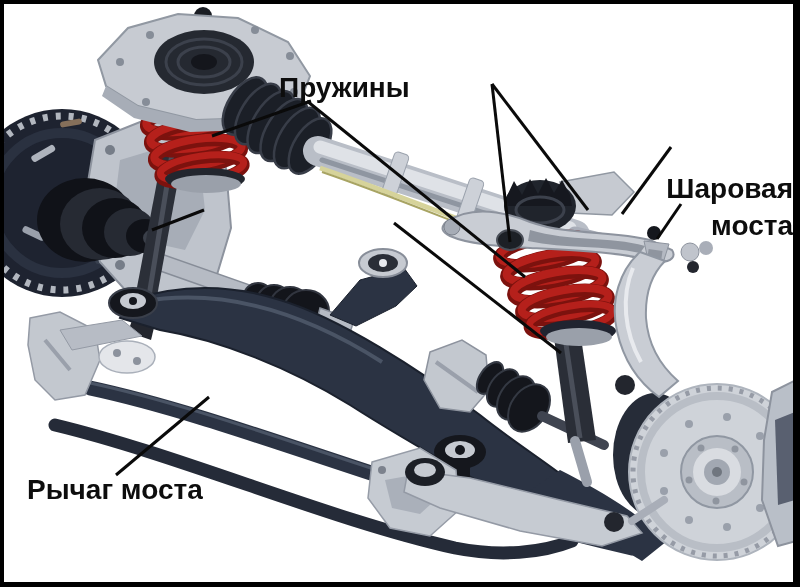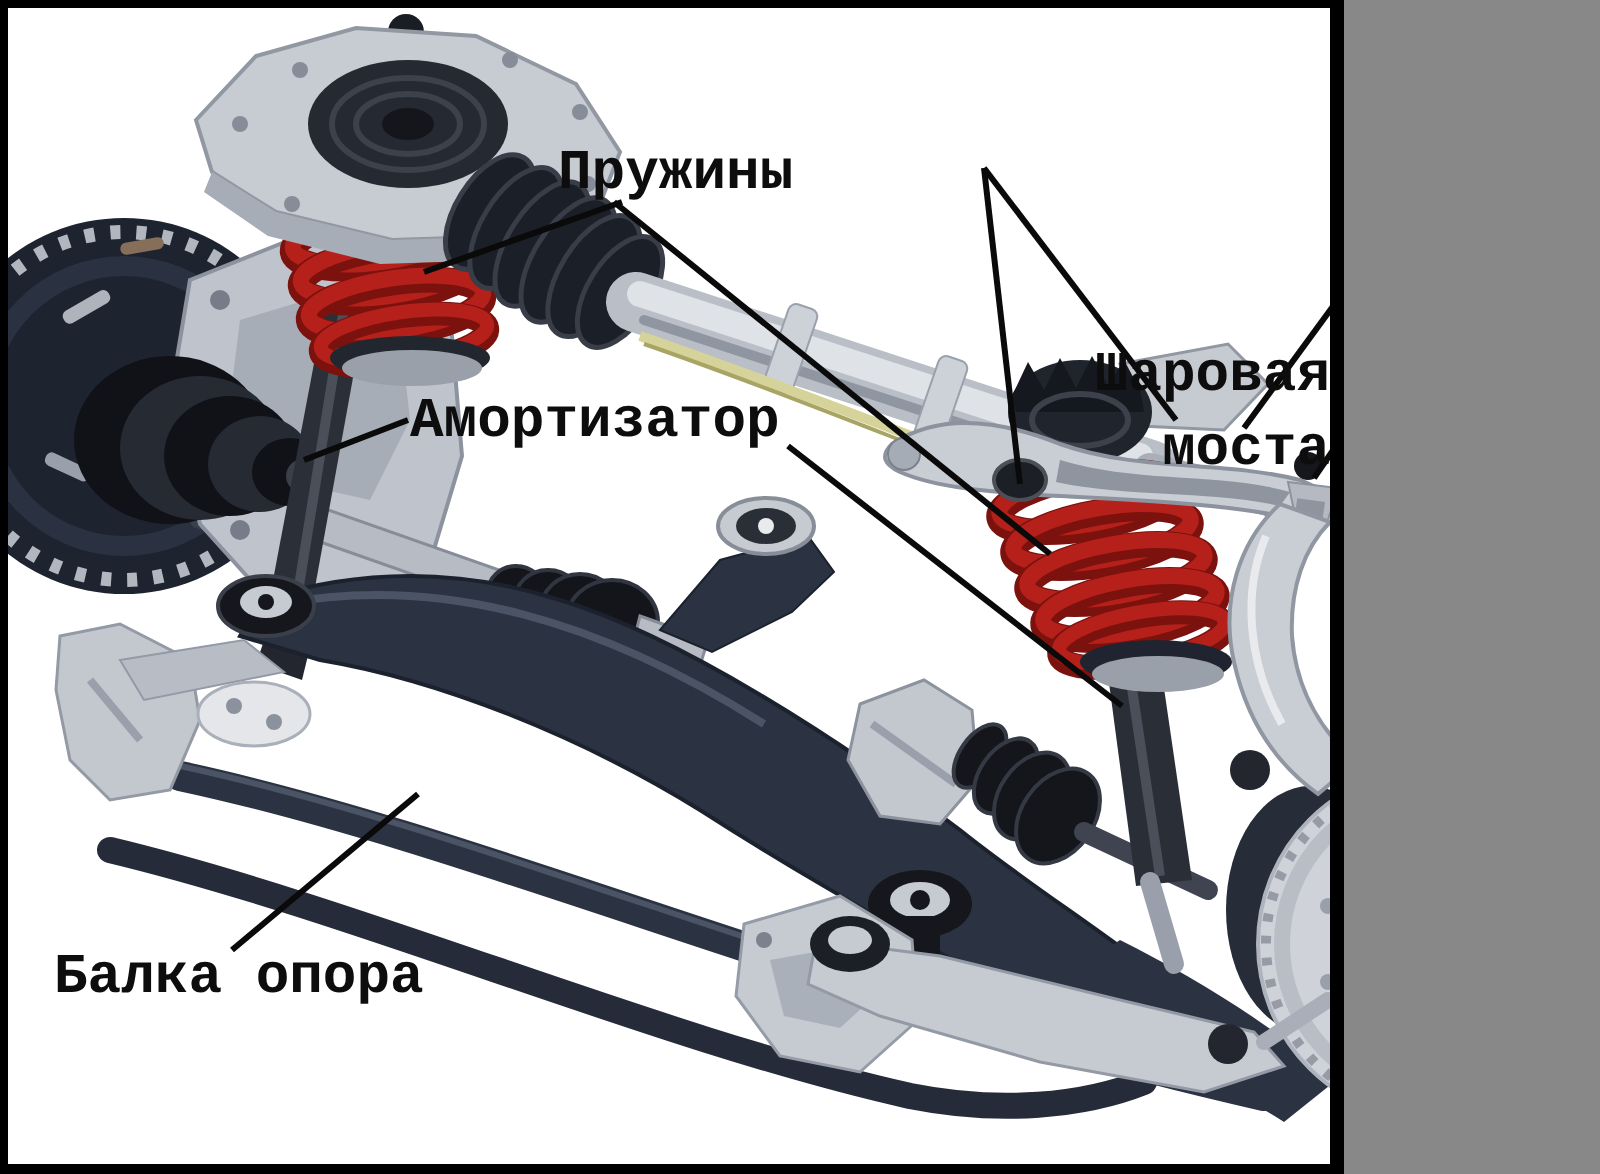--- a/index.html
+++ b/index.html
@@ -1,18 +1,18 @@
 <!DOCTYPE html>
 <html><head>
 <meta charset="utf-8">
 <style>
   html,body{margin:0;padding:0;background:#888;}
   #stage{
-    position:relative;width:672px;height:587px;background:#ffffff;
-    overflow:hidden;font-family:Liberation Mono, monospace;
+    position:relative;width:800px;height:587px;background:#ffffff;
+    overflow:hidden;font-family:Liberation Sans, sans-serif;
     box-sizing:border-box;
   }
   #frame{
     position:absolute;inset:0;border-style:solid;border-color:#000;
     border-width:4px 7px 5px 4px;pointer-events:none;z-index:5;
   }
   .art{position:absolute;left:0;top:0;z-index:1;}
   .lines{position:absolute;left:0;top:0;z-index:3;}
   .lbl{
     position:absolute;z-index:4;color:#0d0d0d;font-weight:bold;
@@ -262,18 +262,17 @@
     <line x1="394" y1="223" x2="561" y2="353" stroke="#0a0a0a" stroke-width="3"></line>
     <line x1="116" y1="475" x2="209" y2="397" stroke="#0a0a0a" stroke-width="3"></line>
   </svg>
 
   <div class="lbl" style="left:279px;top:73px;">Пружины</div>
 
 
 
   <div class="lbl wrap" style="right:7px;top:170px;width:140px;text-align:right;">Шаровая моста</div>
 
-  <div class="lbl" style="left:205px;top:197px;">Амортизатор</div>
-
-  <div class="lbl" style="left:27px;top:475px;">Балка опора</div>
+
+  <div class="lbl" style="left:27px;top:475px;">Рычаг моста</div>
 
   <div id="frame"></div>
 </div>
 
 </body></html>

